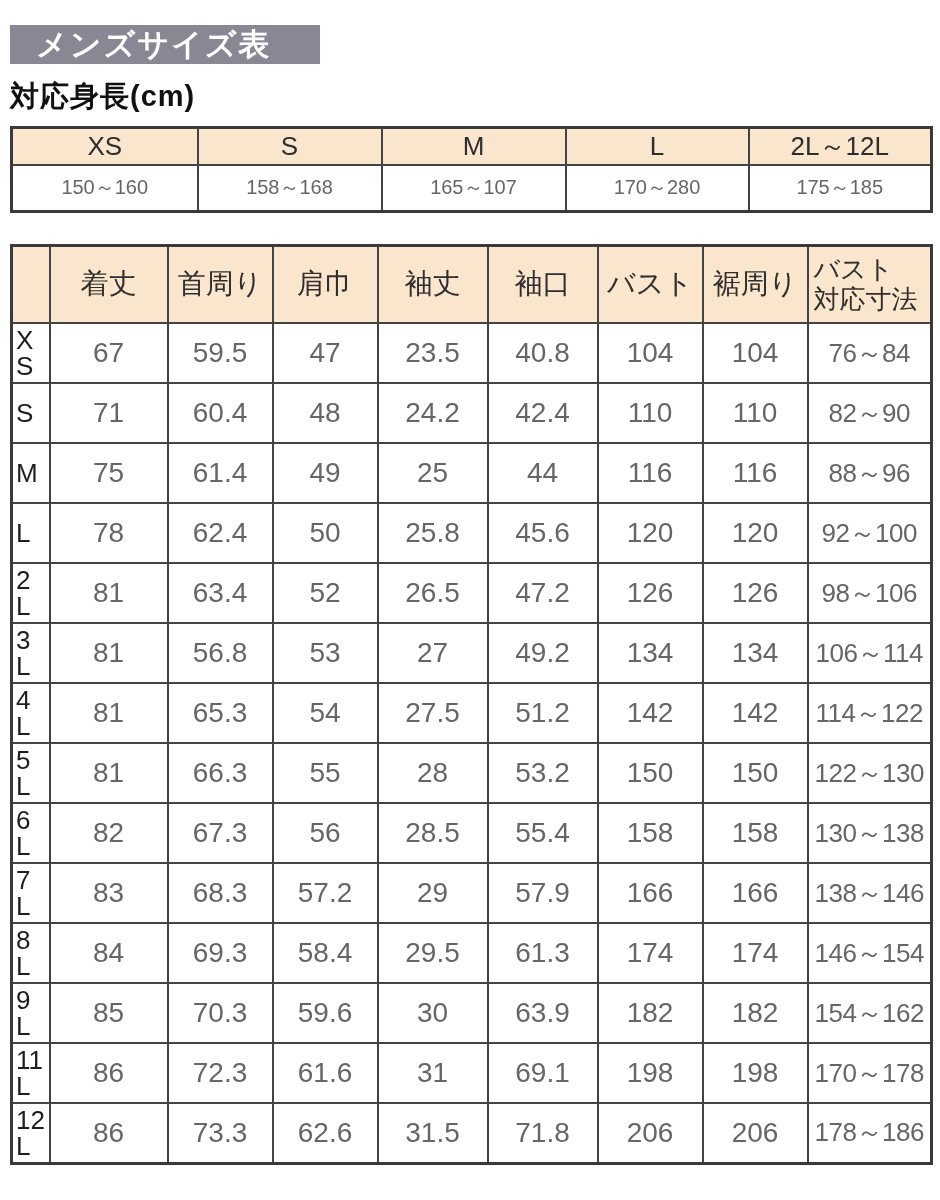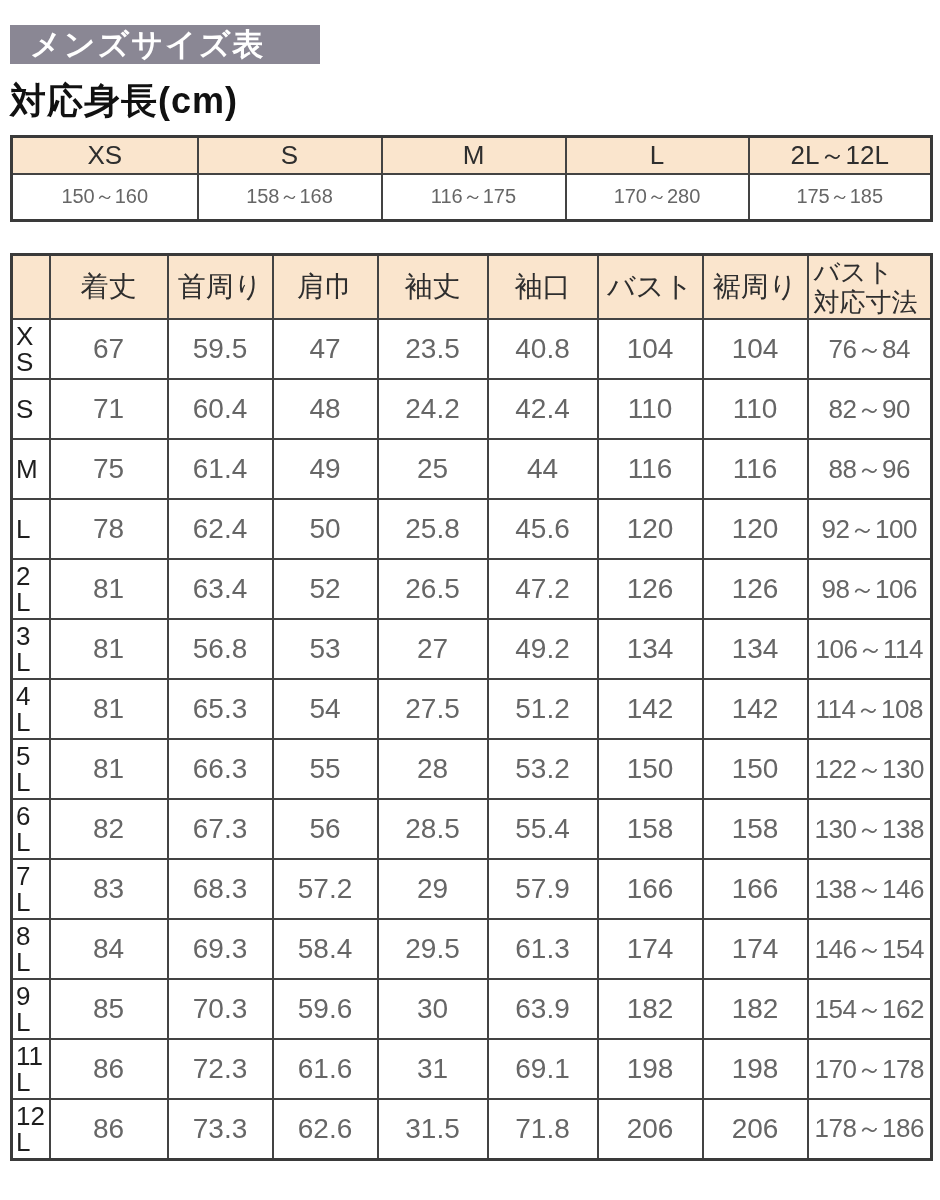--- a/index.html
+++ b/index.html
@@ -14,28 +14,28 @@
 
   
   .title-bar {
     width: 310px;
     height: 39px;
     background: #8a8794;
     color: #ffffff;
     font-size: 31px;
     font-weight: bold;
     line-height: 39px;
-    padding-left: 20px;
+    padding-left: 26px;
     letter-spacing: 2px;
   }
 
   
   .caption {
     margin-top: 13px;
-    font-size: 36px;
+    font-size: 29px;
     font-weight: bold;
     color: #111111;
     letter-spacing: 1px;
   }
 
   
   table {
     border-collapse: collapse;
     table-layout: fixed;
     width: 920px;
@@ -51,21 +51,21 @@
 
   
   .height-table { margin-top: 9px; }
   .height-table thead tr { height: 34px; }
   .height-table tbody tr { height: 46px; }
   .height-table thead th { font-size: 26px; }
   .height-table tbody td { font-size: 20px; color: #666666; }
 
   
   .size-table { margin-top: 31px; }
-  .size-table thead tr { height: 65px; }
+  .size-table thead tr { height: 78px; }
   .size-table tbody tr { height: 60px; }
   .size-table thead th { font-size: 28px; }
   .size-table thead th:last-child {
     white-space: pre-line;
     text-align: left;
     padding-left: 5px;
     font-size: 26px;
     line-height: 30px;
   }
   .size-table tbody td { font-size: 28px; color: #666666; }
@@ -114,21 +114,21 @@
           <th>2L～12L</th>
         </tr>
     </thead>
     <tbody>
       <tr>
 
           <td>150～160</td>
 
           <td>158～168</td>
 
-          <td>116～175</td>
+          <td>165～107</td>
 
           <td>170～280</td>
 
           <td>175～185</td>
         </tr>
     </tbody>
   </table>
 
   <table class="size-table bordered">
     <colgroup>
@@ -236,21 +236,21 @@
         <tr>
           <td class="size-label">4
 L</td>
           <td>81</td>
           <td>65.3</td>
           <td>54</td>
           <td>27.5</td>
           <td>51.2</td>
           <td>142</td>
           <td>142</td>
-          <td>114～108</td>
+          <td>114～122</td>
         </tr>
 
         <tr>
           <td class="size-label">5
 L</td>
           <td>81</td>
           <td>66.3</td>
           <td>55</td>
           <td>28</td>
           <td>53.2</td>

